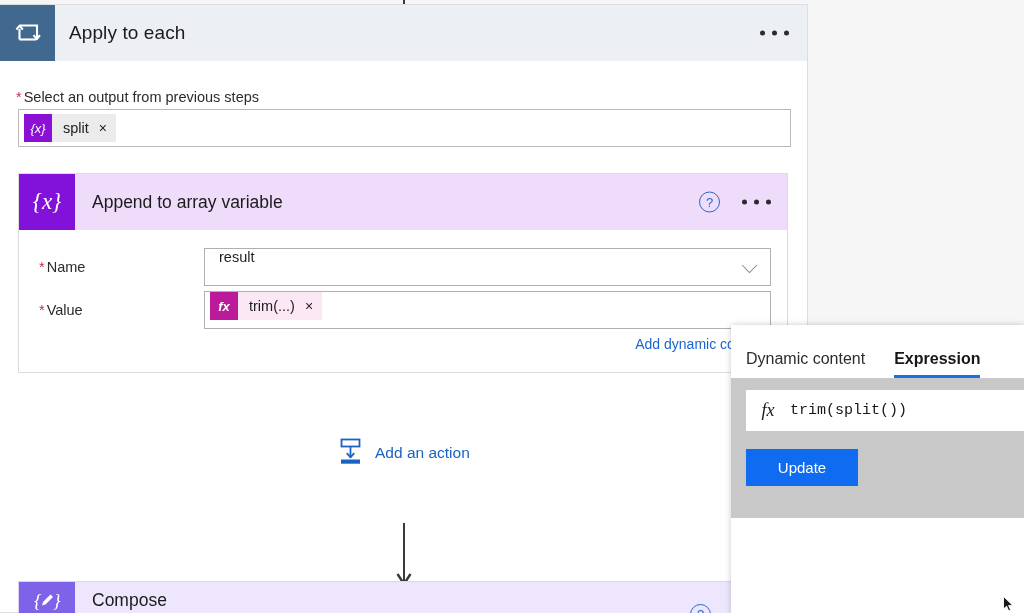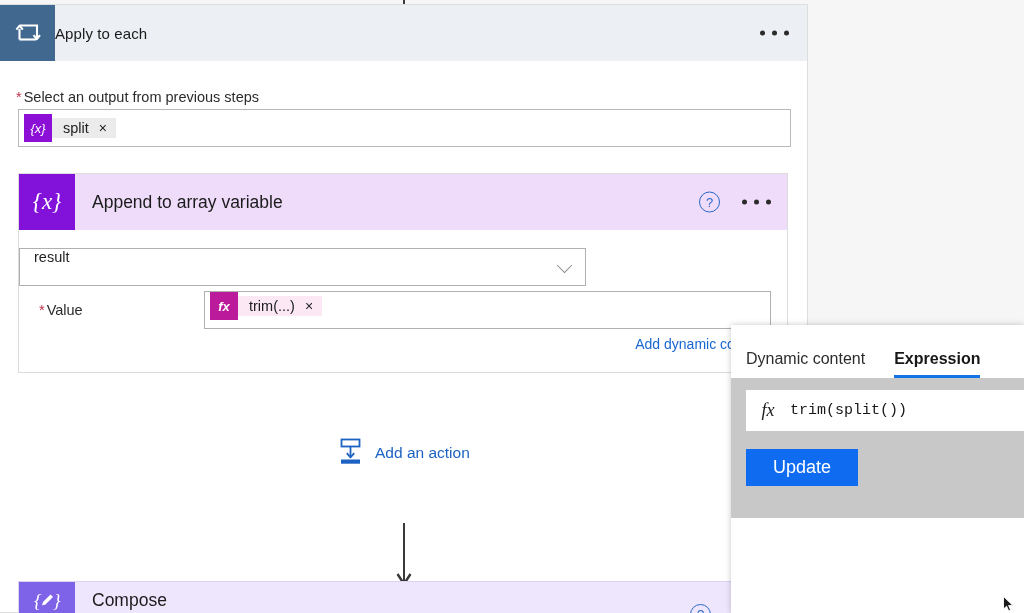--- a/index.html
+++ b/index.html
@@ -59,21 +59,22 @@
   #apply-icon-box {
     width: 55px;
     height: 56px;
     background: #41688f;
     display: flex;
     align-items: center;
     justify-content: center;
     flex: none;
   }
   #apply-title {
-    font-size: 15px;
+    margin-left: 14px;
+    font-size: 19px;
     color: #1b1b1b;
     letter-spacing: .1px;
     text-align: center;
   }
   #apply-ellipsis {
     position: absolute;
     right: 18px;
     top: 50%;
     transform: translateY(-50%);
     display: flex;
@@ -123,21 +124,21 @@
     align-items: center;
     justify-content: center;
     flex: none;
     font-style: italic;
     color: #fff;
     font-size: 13px;
   }
   .token-icon.var { background: #8c0fd6; }
   .token-icon.fx  { background: #bb1b9a; font-weight: bold; }
   .token-body {
-    height: 20px;
+    height: 28px;
     display: flex;
     align-items: center;
     padding: 0 9px 0 11px;
     font-size: 14.5px;
     color: #202020;
     gap: 10px;
   }
   .token-body.gray { background: #ebebeb; }
   .token-body.pink { background: #fbe8f4; }
   .token-x {
@@ -399,21 +400,21 @@
     font-family: "Liberation Mono", monospace;
     font-size: 15px;
     color: #171717;
   }
   #update-button {
     margin-top: 18px;
     width: 112px;
     height: 37px;
     background: #0f6cf0;
     color: #fff;
-    font-size: 18px;
+    font-size: 15px;
     display: flex;
     align-items: center;
     justify-content: center;
     border: none;
     cursor: pointer;
     font-family: "Liberation Sans", sans-serif;
   }
 
   
   #cursor {
@@ -474,20 +475,23 @@
         <span class="help-circle">?</span>
         <span class="dots-group">
           <span class="dot"></span>
           <span class="dot"></span>
           <span class="dot"></span>
         </span>
       </div>
     </div>
 
     <div class="field-row" id="name-row">
+      <div class="field-label">
+        <span class="req-star">*</span><span>Name</span>
+      </div>
       <div class="field-control">
         <span id="name-value">result</span>
         <span class="chev"></span>
       </div>
     </div>
 
     <div class="field-row" id="value-row">
       <div class="field-label">
         <span class="req-star">*</span><span>Value</span>
       </div>

